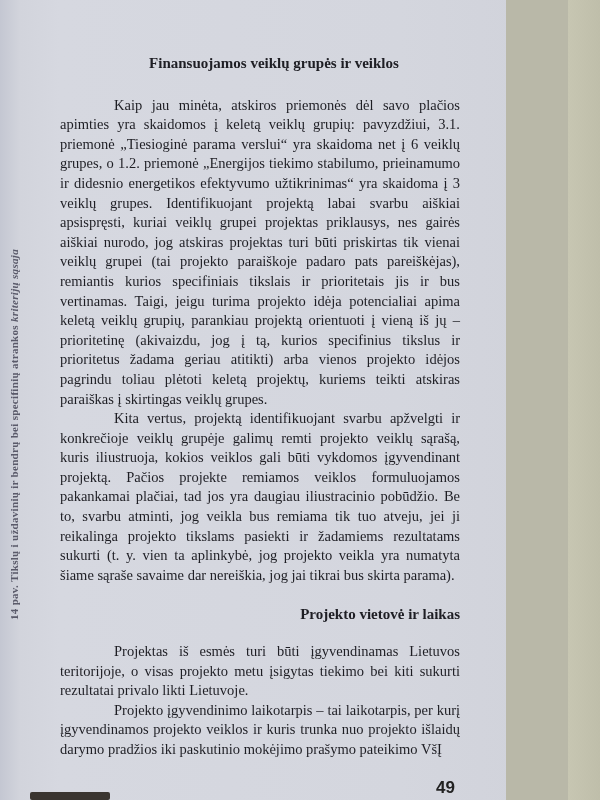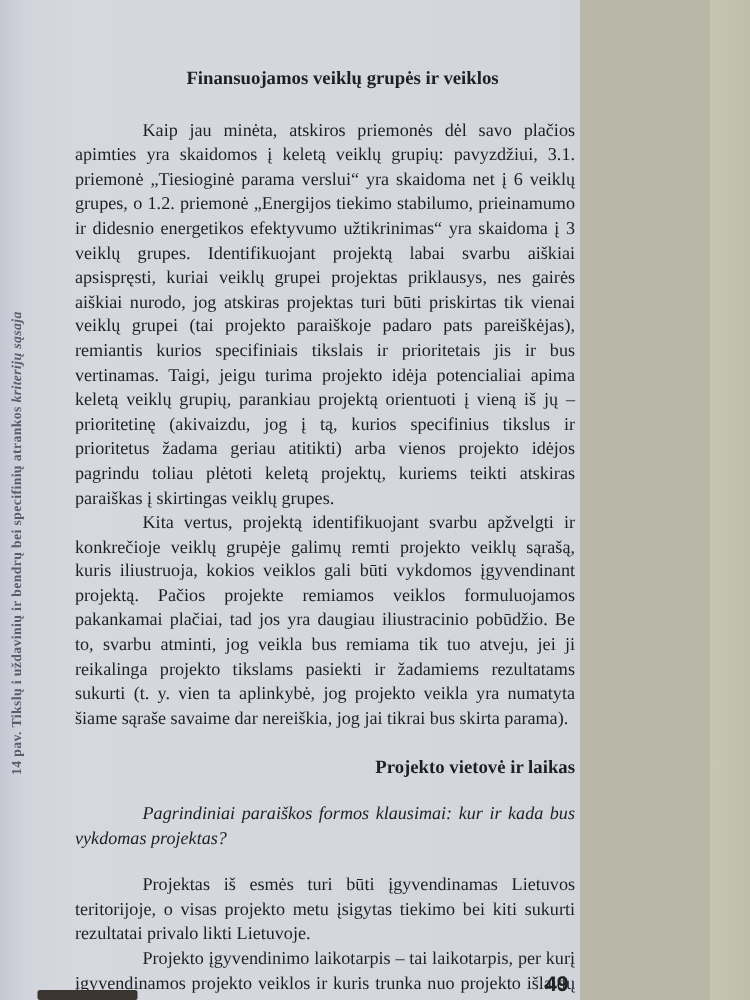--- a/index.html
+++ b/index.html
@@ -4,20 +4,21 @@
   <style>
     html, body { margin: 0; padding: 0; }
     body {
       width: 600px; height: 800px; overflow: hidden; position: relative;
       background: #b9b8a8;
       font-family: "Liberation Serif", serif;
     }
     .page {
       position: absolute; left: 0; top: 0; width: 464px; height: 800px;
       background: linear-gradient(90deg, #c4c7d2 0px, #d2d4dc 20px, #d6d8e0 60px, #d4d6de 400px, #d0d2da 560px, #c9cbd3 568px);
+      padding-left: 42px;
     }
     .right-edge {
       position: absolute; left: 568px; top: 0; width: 32px; height: 800px;
       background: linear-gradient(90deg, #c7c6b2, #bfbeaa);
     }
     .bottom-shadow {
       position: absolute; left: 30px; top: 792px; width: 80px; height: 8px;
       background: #3a3530;
       border-radius: 2px;
     }
@@ -58,21 +59,20 @@
     <span>14 pav. Tikslų i uždavinių ir bendrų bei specifinių atrankos</span>
     <span class="it">kriterijų sąsaja</span>
   </div>
 
   <div class="content">
     <h2>Finansuojamos veiklų grupės ir veiklos</h2>
     <p>Kaip jau minėta, atskiros priemonės dėl savo plačios apimties yra skaidomos į keletą veiklų grupių: pavyzdžiui, 3.1. priemonė „Tiesioginė parama verslui“ yra skaidoma net į 6 veiklų grupes, o 1.2. priemonė „Energijos tiekimo stabilumo, prieinamumo ir didesnio energetikos efektyvumo užtikrinimas“ yra skaidoma į 3 veiklų grupes. Identifikuojant projektą labai svarbu aiškiai apsispręsti, kuriai veiklų grupei projektas priklausys, nes gairės aiškiai nurodo, jog atskiras projektas turi būti priskirtas tik vienai veiklų grupei (tai projekto paraiškoje padaro pats pareiškėjas), remiantis kurios specifiniais tikslais ir prioritetais jis ir bus vertinamas. Taigi, jeigu turima projekto idėja potencialiai apima keletą veiklų grupių, parankiau projektą orientuoti į vieną iš jų – prioritetinę (akivaizdu, jog į tą, kurios specifinius tikslus ir prioritetus žadama geriau atitikti) arba vienos projekto idėjos pagrindu toliau plėtoti keletą projektų, kuriems teikti atskiras paraiškas į skirtingas veiklų grupes.</p>
     <p>Kita vertus, projektą identifikuojant svarbu apžvelgti ir konkrečioje veiklų grupėje galimų remti projekto veiklų sąrašą, kuris iliustruoja, kokios veiklos gali būti vykdomos įgyvendinant projektą. Pačios projekte remiamos veiklos formuluojamos pakankamai plačiai, tad jos yra daugiau iliustracinio pobūdžio. Be to, svarbu atminti, jog veikla bus remiama tik tuo atveju, jei ji reikalinga projekto tikslams pasiekti ir žadamiems rezultatams sukurti (t. y. vien ta aplinkybė, jog projekto veikla yra numatyta šiame sąraše savaime dar nereiškia, jog jai tikrai bus skirta parama).</p>
 
     <h3>Projekto vietovė ir laikas</h3>
-    <p class="question">Pagrindiniai paraiškos formos klausimai: kur ir kada bus vykdomas projektas?</p>
     <p>Projektas iš esmės turi būti įgyvendinamas Lietuvos teritorijoje, o visas projekto metu įsigytas tiekimo bei kiti sukurti rezultatai privalo likti Lietuvoje.</p>
     <p>Projekto įgyvendinimo laikotarpis – tai laikotarpis, per kurį įgyvendinamos projekto veiklos ir kuris trunka nuo projekto išlaidų darymo pradžios iki paskutinio mokėjimo prašymo pateikimo VšĮ</p>
   </div>
 
   <div class="page-number">49</div>
 </div>
 <div class="right-edge"></div>
 <div class="bottom-shadow"></div>
 
 </body></html>

